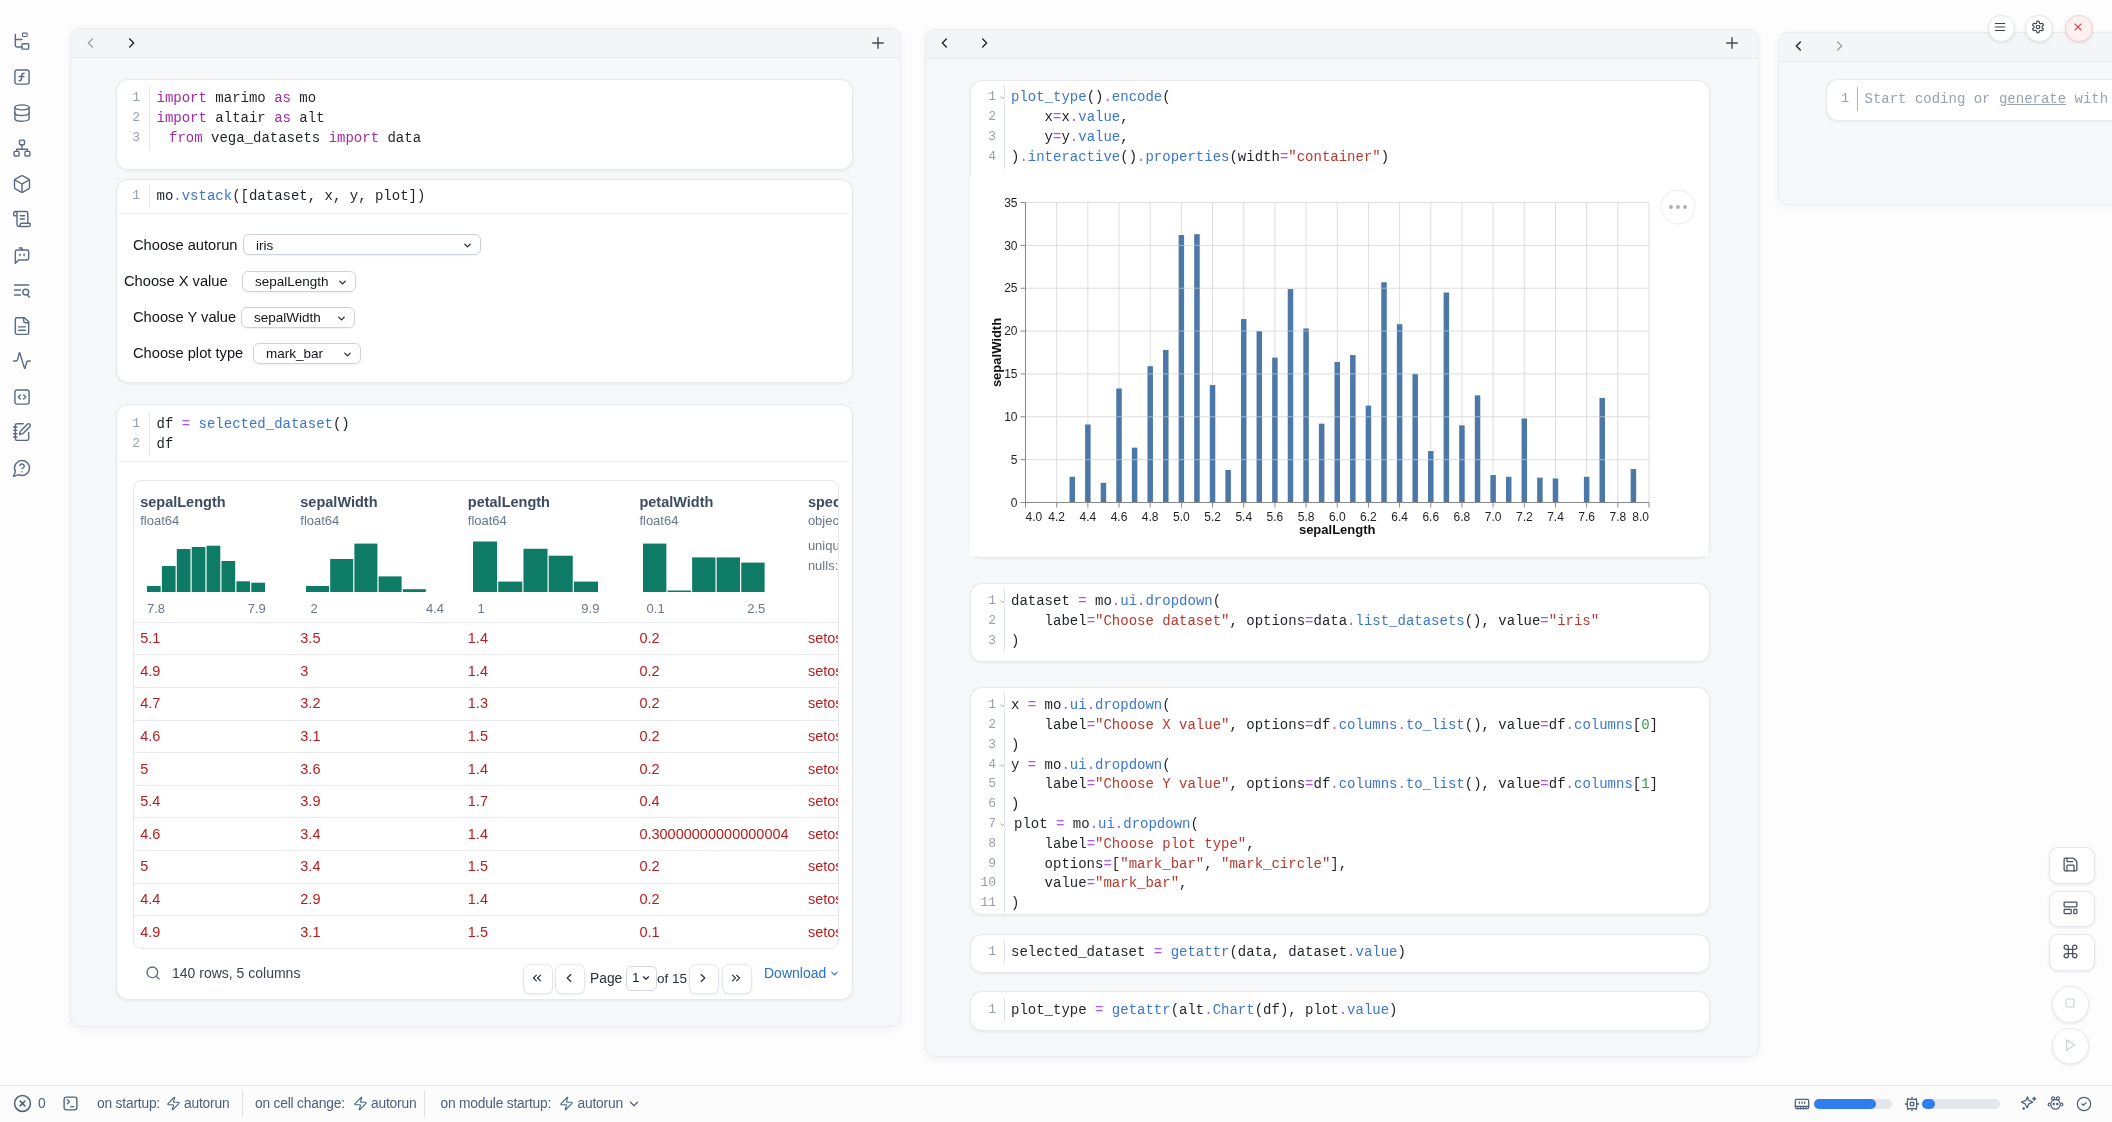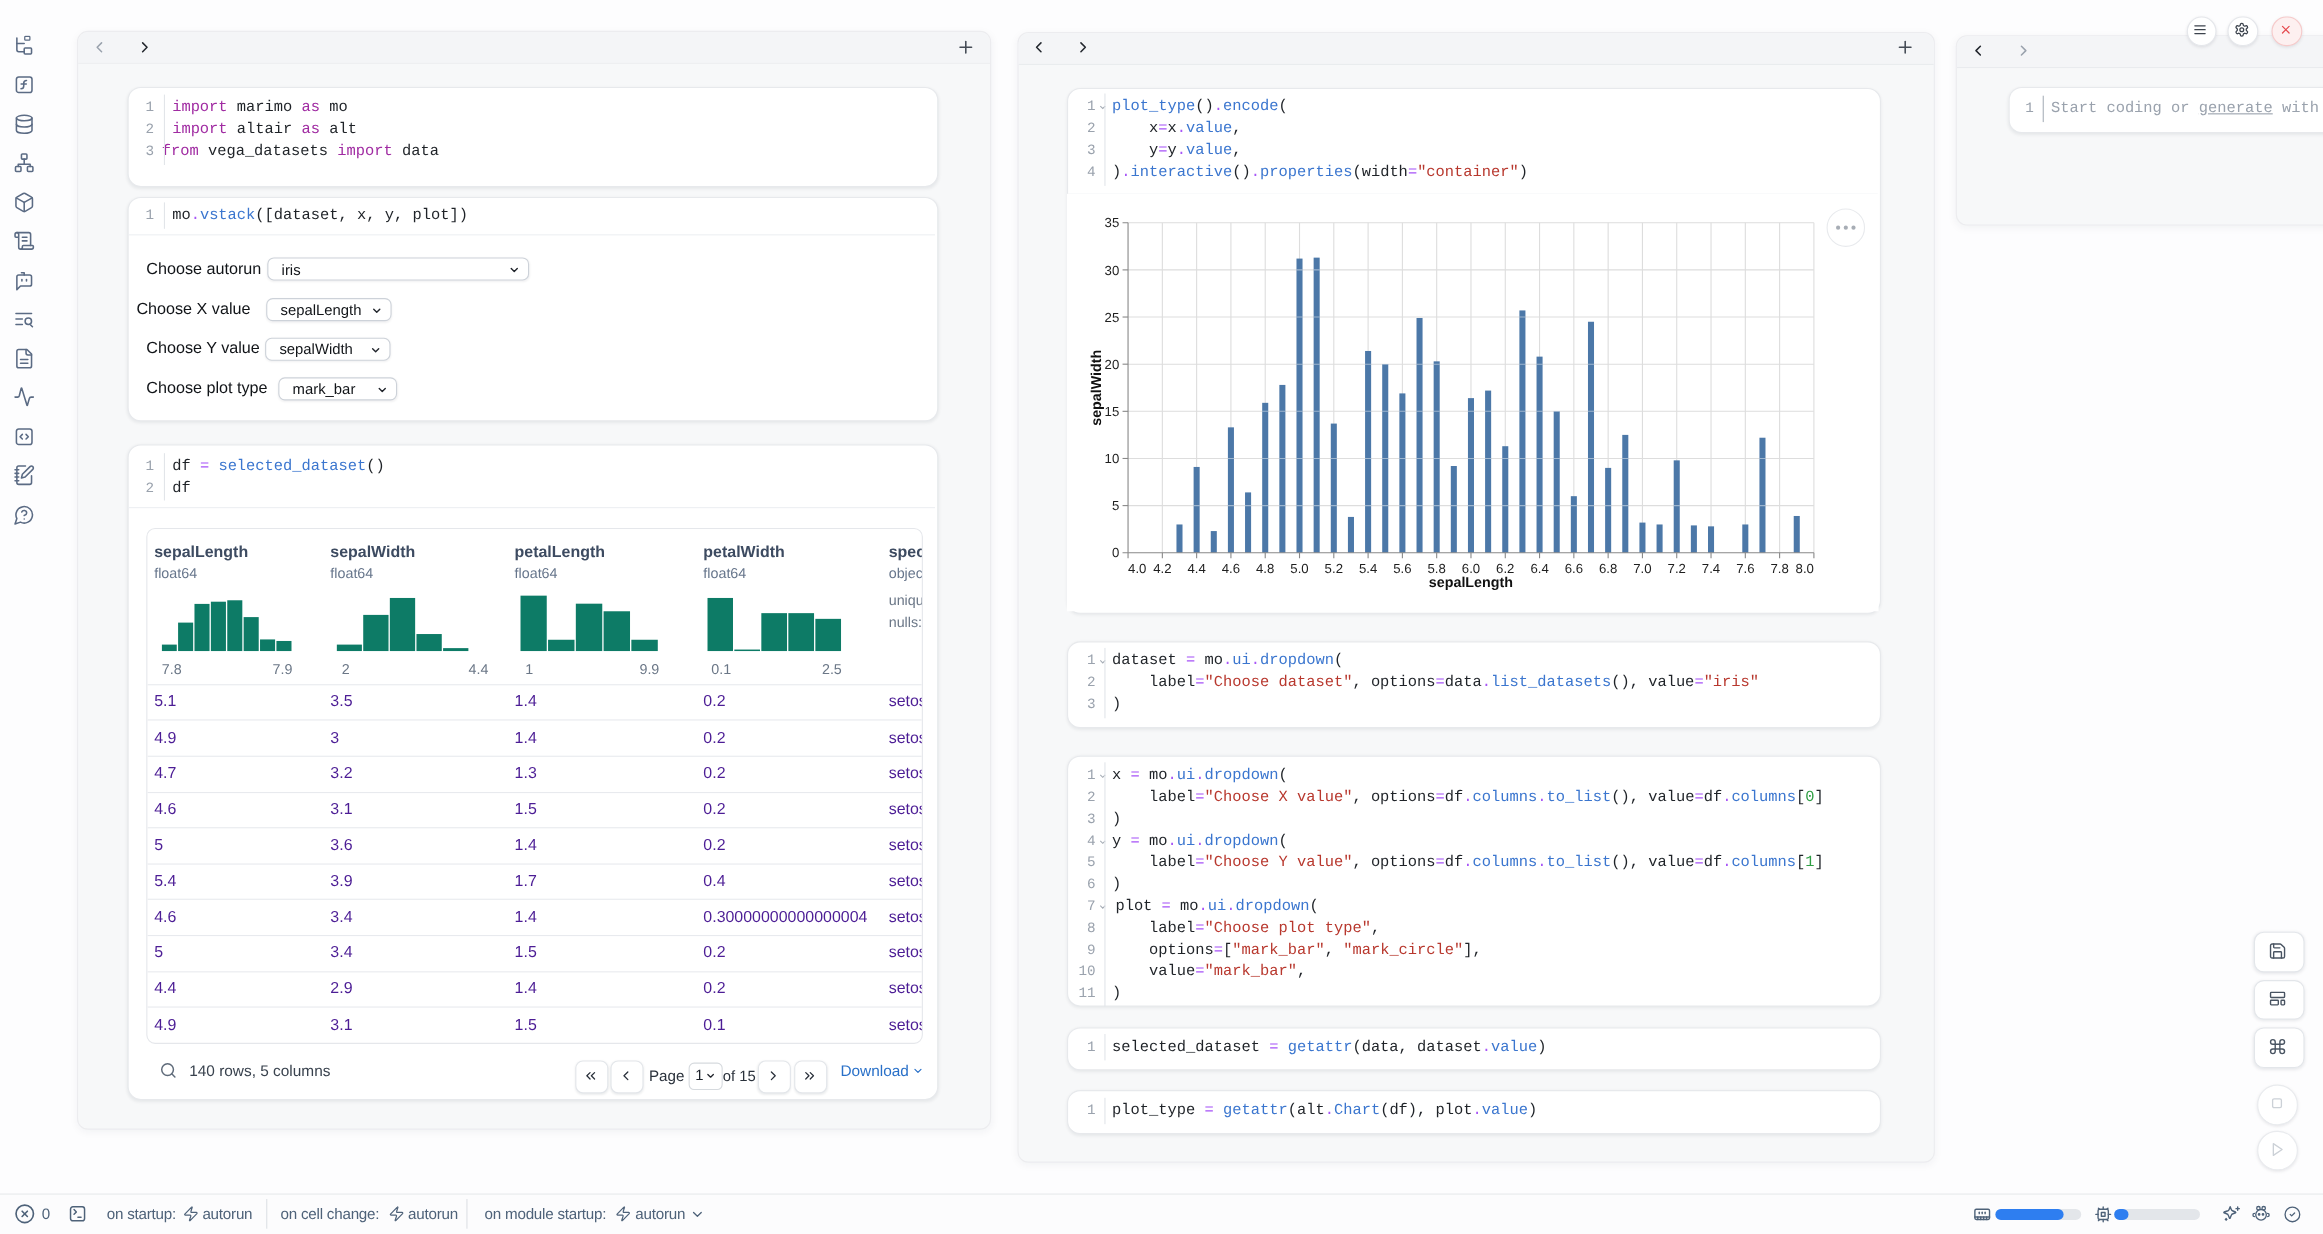--- a/index.html
+++ b/index.html
@@ -6,21 +6,21 @@
 .panel{position:absolute;background:#f7f8f9;border:1px solid #ececef;border-radius:10px;box-shadow:0 2px 8px rgba(20,30,50,.05);}
 .phead{position:absolute;left:0;right:0;top:0;height:28px;background:#f4f5f7;border-bottom:1px solid #e8eaed;border-radius:10px 10px 0 0;}
 .cell{position:absolute;background:#fff;border:1px solid #e7e9ec;border-radius:12px;box-shadow:0 1px 3px rgba(16,24,40,.07);}
 .cl{position:absolute;font-family:"Liberation Mono",monospace;font-size:14px;line-height:20px;height:20px;white-space:pre;color:#1f2328;}
 .ln{position:absolute;font-family:"Liberation Mono",monospace;font-size:13px;line-height:20px;height:20px;color:#9aa2ad;text-align:right;width:26px;}
 .gsep{position:absolute;width:1px;background:#e2e5e9;}
 .kw{color:#a02ba2}.fn{color:#3b76cf}.op{color:#a855f7}.st{color:#b8382e}.num{color:#2f9e44}
 .lbl{position:absolute;font-size:14.7px;color:#111418;line-height:21px;height:21px;}
 .dd{position:absolute;background:#fff;border:1px solid #cdd2d9;border-radius:6px;box-shadow:0 1px 2px rgba(16,24,40,.06);font-size:13.5px;color:#111418;}
 .ddt{position:absolute;left:12px;top:2.5px;line-height:16px;}
-.tcell{position:absolute;font-size:14.5px;color:#4c1d95;line-height:20px;white-space:pre;}
+.tcell{position:absolute;font-size:14.5px;color:#b91c1c;line-height:20px;white-space:pre;}
 .thname{position:absolute;font-size:14.5px;font-weight:bold;color:#3d4b61;white-space:pre;}
 .thtype{position:absolute;font-size:13px;color:#67768c;white-space:pre;}
 .mm{position:absolute;font-size:13px;color:#6b7787;white-space:pre;}
 .rowline{position:absolute;height:1px;background:#e8eaee;}
 .pgbtn{position:absolute;width:28px;height:28px;background:#fff;border:1px solid #e3e6ea;border-radius:7px;box-shadow:0 1px 2px rgba(16,24,40,.08);}
 .sbtxt{position:absolute;font-size:13.8px;letter-spacing:-0.2px;color:#4e6279;line-height:20px;white-space:pre;}
 .sep{position:absolute;width:1px;background:#dde0e5;}
 svg{display:block}
 .icbtn{position:absolute;background:#fff;border:1px solid #e3e6ea;border-radius:9px;box-shadow:0 1px 3px rgba(16,24,40,.09);}
 .circ{position:absolute;background:#fff;border:1px solid #e5e7eb;border-radius:50%;box-shadow:0 1px 3px rgba(16,24,40,.1);}
@@ -112,21 +112,21 @@
 <svg class="abs" style="left:869px;top:34px" width="18" height="18" viewBox="0 0 24 24" fill="none" stroke="#444b55" stroke-width="1.9" stroke-linecap="round" stroke-linejoin="round">
     <path d="M12 5v14"></path>
     <path d="M5 12h14"></path>
   </svg>
 <div class="cell" style="left:116px;top:79px;width:735px;height:89px"></div>
 <div class="ln" style="left:114.0px;top:88.2px">1</div>
 <div class="cl" style="left:156.5px;top:88.2px"><span class="kw">import</span> marimo <span class="kw">as</span> mo</div>
 <div class="ln" style="left:114.0px;top:108.0px">2</div>
 <div class="cl" style="left:156.5px;top:108.0px"><span class="kw">import</span> altair <span class="kw">as</span> alt</div>
 <div class="ln" style="left:114.0px;top:127.8px">3</div>
-<div class="cl" style="left:147px;top:127.8px"><span class="kw">from</span> vega_datasets <span class="kw">import</span> data</div>
+<div class="cl" style="left:169px;top:127.8px"><span class="kw">from</span> vega_datasets <span class="kw">import</span> data</div>
 <div class="gsep" style="left:148.5px;top:86.2px;height:63.6px"></div>
 <div class="cell" style="left:116px;top:179px;width:735px;height:202px"></div>
 <div class="ln" style="left:114.0px;top:185.5px">1</div>
 <div class="cl" style="left:156.5px;top:185.5px">mo<span class="op">.</span><span class="fn">vstack</span>([dataset, x, y, plot])</div>
 <div class="gsep" style="left:148.5px;top:183.5px;height:24.0px"></div>
 <div class="abs" style="left:117px;top:212.5px;width:733px;height:1px;background:#edeff2"></div>
 <div class="lbl" style="left:133px;top:234.5px">Choose autorun</div>
 <div class="dd" style="left:243px;top:234.0px;width:236px;height:19px">
     <span class="ddt">iris</span>
   </div>

